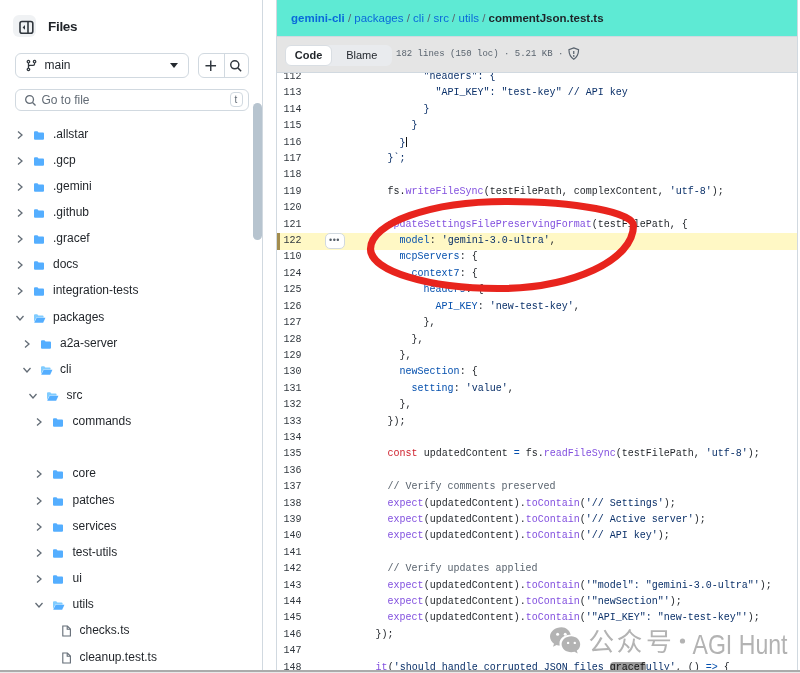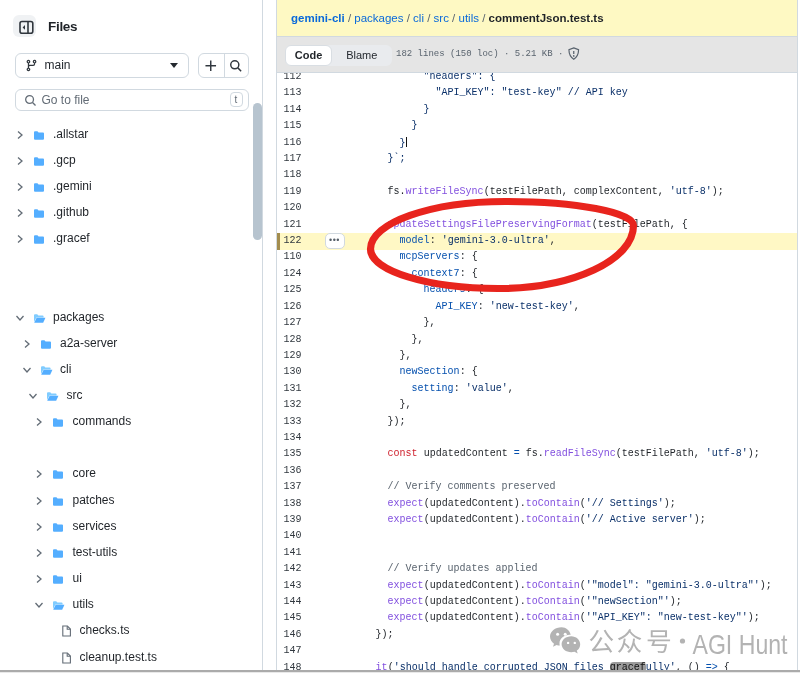--- a/index.html
+++ b/index.html
@@ -18,21 +18,21 @@
 #btns .dv{position:absolute;left:25px;top:0px;width:1px;height:23px;background:#d1d9e0}
 #goto .lbl{position:absolute;left:26px;top:3.5px;font-size:12px;color:#636c76}
 #tkey{position:absolute;left:214px;top:2.5px;width:13px;height:14.5px;border:1px solid #d1d9e0;border-radius:4px;
   font-size:10px;color:#636c76;text-align:center;line-height:13.5px}
 #thumb{position:absolute;left:253px;top:103px;width:9px;height:137px;background:#b7c4cf;border-radius:5px}
 .row{position:absolute;height:26px;width:100%}
 .row .nm{position:absolute;top:5px;font-size:12px;color:#1f2328}
 
 #panel{position:absolute;left:276px;top:0;width:522px;height:673px;background:#fff;
   border-left:1px solid #d1d9e0;border-right:1px solid #d1d9e0}
-#band1{position:absolute;left:0;top:0;width:100%;height:37px;background:#fef9c3;border-bottom:1px solid #d1d9e0}
+#band1{position:absolute;left:0;top:0;width:100%;height:37px;background:#5eead4;border-bottom:1px solid #d1d9e0}
 #band2{position:absolute;left:0;top:37px;width:100%;height:36px;background:#e5e5e5;border-bottom:1px solid #d1d9e0}
 #crumb{position:absolute;left:14px;top:12px;font-size:11.5px;color:#59636e;white-space:pre}
 #crumb a{color:#0969da;text-decoration:none}
 #crumb .root{font-weight:700}
 #crumb .leaf{font-weight:700;color:#1f2328}
 #seg{position:absolute;left:8px;top:7.5px;width:106.5px;height:21px;background:#e9ebee;border-radius:6px}
 #seg .code{position:absolute;left:0;top:0;width:47px;height:21px;background:#fff;border:1px solid #d9dee3;
   border-radius:6px;font-size:11px;font-weight:700;color:#1f2328;text-align:center;line-height:19px}
 #seg .blame{position:absolute;left:47px;top:0;width:59.5px;height:21px;font-size:11px;color:#24292f;text-align:center;line-height:21px}
 #stats{position:absolute;left:119px;top:11.5px;font-family:"Liberation Mono",monospace;font-size:9px;color:#59636e}
@@ -126,20 +126,38 @@
     </div>
     <div class="row" style="top:226.1px">
       <svg class="abs" style="left:15.0px;top:8px" width="10" height="10" viewBox="0 0 10 10">
         <path d="M3 1.5 L7 5 L3 8.5" fill="none" stroke="#636c76" stroke-width="1.3"></path>
       </svg>
       <svg class="abs" style="left:33px;top:8px" width="12" height="11" viewBox="0 0 12 11">
         <path d="M1 2.2 Q1 1.2 2 1.2 L4.4 1.2 L5.6 2.6 L10 2.6 Q11 2.6 11 3.6 L11 8.8 Q11 9.8 10 9.8 L2 9.8 Q1 9.8 1 8.8 Z" fill="#54aeff"></path>
       </svg>
       <span class="nm" style="left:53px">.gracef</span>
     </div>
+    <div class="row" style="top:252.2px">
+      <svg class="abs" style="left:15.0px;top:8px" width="10" height="10" viewBox="0 0 10 10">
+        <path d="M3 1.5 L7 5 L3 8.5" fill="none" stroke="#636c76" stroke-width="1.3"></path>
+      </svg>
+      <svg class="abs" style="left:33px;top:8px" width="12" height="11" viewBox="0 0 12 11">
+        <path d="M1 2.2 Q1 1.2 2 1.2 L4.4 1.2 L5.6 2.6 L10 2.6 Q11 2.6 11 3.6 L11 8.8 Q11 9.8 10 9.8 L2 9.8 Q1 9.8 1 8.8 Z" fill="#54aeff"></path>
+      </svg>
+      <span class="nm" style="left:53px">docs</span>
+    </div>
+    <div class="row" style="top:278.4px">
+      <svg class="abs" style="left:15.0px;top:8px" width="10" height="10" viewBox="0 0 10 10">
+        <path d="M3 1.5 L7 5 L3 8.5" fill="none" stroke="#636c76" stroke-width="1.3"></path>
+      </svg>
+      <svg class="abs" style="left:33px;top:8px" width="12" height="11" viewBox="0 0 12 11">
+        <path d="M1 2.2 Q1 1.2 2 1.2 L4.4 1.2 L5.6 2.6 L10 2.6 Q11 2.6 11 3.6 L11 8.8 Q11 9.8 10 9.8 L2 9.8 Q1 9.8 1 8.8 Z" fill="#54aeff"></path>
+      </svg>
+      <span class="nm" style="left:53px">integration-tests</span>
+    </div>
     <div class="row" style="top:304.5px">
       <svg class="abs" style="left:15.0px;top:8px" width="10" height="10" viewBox="0 0 10 10">
         <path d="M1.5 3 L5 7 L8.5 3" fill="none" stroke="#636c76" stroke-width="1.3"></path>
       </svg>
       <svg class="abs" style="left:33px;top:8px" width="13" height="11" viewBox="0 0 13 11">
         <path d="M1 2.2 Q1 1.2 2 1.2 L4.2 1.2 L5.4 2.6 L9.6 2.6 Q10.6 2.6 10.6 3.6 L10.6 4.4 L3.4 4.4 L1 9 Z" fill="#80ccff"></path>
         <path d="M3.6 4.8 L12.4 4.8 L10.2 9.8 L1.2 9.8 Z" fill="#54aeff"></path>
       </svg>
       <span class="nm" style="left:53px">packages</span>
     </div>
@@ -379,20 +397,21 @@
         <div class="cl">
           <span class="ln">138</span>
           <span class="cd">    <span class="f">expect</span>(updatedContent).<span class="f">toContain</span>(<span class="s">'// Settings'</span>);</span>
         </div>
         <div class="cl">
           <span class="ln">139</span>
           <span class="cd">    <span class="f">expect</span>(updatedContent).<span class="f">toContain</span>(<span class="s">'// Active server'</span>);</span>
         </div>
         <div class="cl">
           <span class="ln">140</span>
+          <span class="cd">    <span class="f">expect</span>(updatedContent).<span class="f">toContain</span>(<span class="s">'// API key'</span>);</span>
         </div>
         <div class="cl">
           <span class="ln">141</span>
           <span class="cd"></span>
         </div>
         <div class="cl">
           <span class="ln">142</span>
           <span class="cd"><span class="c">    // Verify updates applied</span></span>
         </div>
         <div class="cl">

